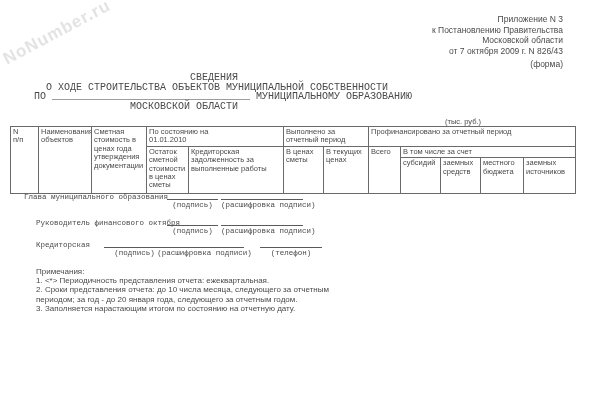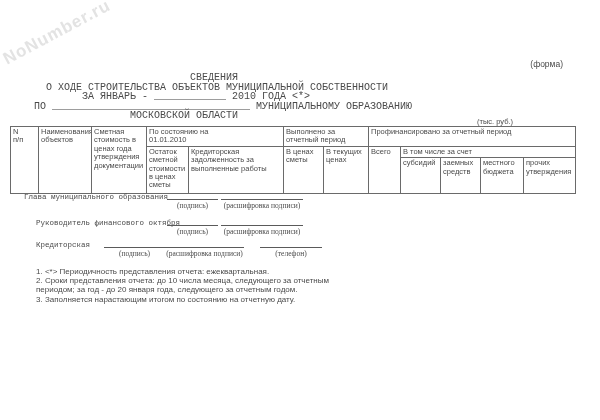--- a/index.html
+++ b/index.html
@@ -14,52 +14,57 @@
     font-family:"Liberation Sans",sans-serif;font-size:17px;font-weight:bold;
     color:#e3e3e3;transform:rotate(-28deg);letter-spacing:1px;white-space:nowrap;
   }
   
   #doc-header{right:37px;top:14px;text-align:right;font-size:8.5px;line-height:10.5px;}
   #form-label{right:37px;top:59px;text-align:right;font-size:8.5px;}
   
   #doc-title{left:10px;top:73px;font-family:"Liberation Mono",monospace;font-size:10px;line-height:9.6px;}
   #doc-title div{white-space:pre;}
   
-  #units{left:445px;top:117px;width:100px;text-align:center;font-size:7.5px;}
+  #units{left:445px;top:117px;width:100px;text-align:left;font-size:7.5px;}
   
   #report-table{
     position:absolute;left:10px;top:126px;width:565px;
     border-collapse:collapse;table-layout:fixed;
   }
   #report-table td{
     border:1px solid #6a6a6a;vertical-align:top;
     font-size:7.5px;line-height:8.4px;padding:1px 2px;color:#4a4a4a;
     overflow:hidden;
   }
   .pre-line{white-space:pre-line;}
   
   .sig-label{font-family:"Liberation Mono",monospace;font-size:7.5px;white-space:nowrap;}
   .sig-line{border-bottom:1px solid #5a5a5a;height:0;}
-  .sig-caption{font-family:Liberation Serif, serif;font-size:7.5px;text-align:center;white-space:nowrap;}
+  .sig-caption{font-family:Liberation Mono, monospace;font-size:7.5px;text-align:center;white-space:nowrap;}
   
   #notes{left:36px;top:267px;width:322px;font-size:8px;line-height:9.2px;}
 </style>
 </head>
 <body>
 
 <div id="page">
 
   <div id="watermark" class="abs">NoNumber.ru</div>
 
+  <div id="doc-header" class="abs">
+    <div>Приложение N 3</div>
+    <div>к Постановлению Правительства</div>
+    <div>Московской области</div>
+    <div>от 7 октября 2009 г. N 826/43</div>
+  </div>
   <div id="form-label" class="abs">(форма)</div>
 
   <div id="doc-title" class="abs">
     <div>                              СВЕДЕНИЯ</div>
     <div>      О ХОДЕ СТРОИТЕЛЬСТВА ОБЪЕКТОВ МУНИЦИПАЛЬНОЙ СОБСТВЕННОСТИ</div>
-    <div>            ЗА ЯНВАРЬ - ____________ 2010 ГОДА &lt;*&gt;</div>
     <div>    ПО _________________________________ МУНИЦИПАЛЬНОМУ ОБРАЗОВАНИЮ</div>
     <div>                    МОСКОВСКОЙ ОБЛАСТИ</div>
   </div>
 
   <div id="units" class="abs">(тыс. руб.)</div>
 
   <table id="report-table">
     <colgroup>
       <col style="width:28px">
         <col style="width:53px">
@@ -90,21 +95,21 @@
       <td rowspan="2">Кредиторская задолженность за выполненные работы</td>
       <td rowspan="2">В ценах сметы</td>
       <td rowspan="2">В текущих ценах</td>
       <td rowspan="2">Всего</td>
       <td colspan="4">В том числе за счет</td>
     </tr>
     <tr style="height:36px">
       <td>субсидий</td>
       <td>заемных средств</td>
       <td>местного бюджета</td>
-      <td>прочих утверждения</td>
+      <td>заемных источников</td>
     </tr>
   </tbody>
     </table>
 
   <div class="abs sig-label" style="left:24px;top:193px">Глава муниципального образования</div>
   <div class="abs sig-line" style="left:167px;top:199px;width:51px"></div>
   <div class="abs sig-line" style="left:221px;top:199px;width:82px"></div>
   <div class="abs sig-caption" style="left:167px;top:201px;width:51px">(подпись)</div>
   <div class="abs sig-caption" style="left:221px;top:201px;width:82px">(расшифровка подписи)</div>
 
@@ -116,18 +121,19 @@
 
   <div class="abs sig-label" style="left:36px;top:241px">Кредиторская</div>
   <div class="abs sig-line" style="left:104px;top:247px;width:61px"></div>
   <div class="abs sig-line" style="left:165px;top:247px;width:79px"></div>
   <div class="abs sig-line" style="left:260px;top:247px;width:62px"></div>
   <div class="abs sig-caption" style="left:104px;top:249px;width:61px">(подпись)</div>
   <div class="abs sig-caption" style="left:155px;top:249px;width:99px">(расшифровка подписи)</div>
   <div class="abs sig-caption" style="left:260px;top:249px;width:62px">(телефон)</div>
 
   <div id="notes" class="abs">
+    <div>Примечания:</div>
     <div>1. &lt;*&gt; Периодичность представления отчета: ежеквартальная.</div>
     <div>2. Сроки представления отчета: до 10 числа месяца, следующего за отчетным периодом; за год - до 20 января года, следующего за отчетным годом.</div>
     <div>3. Заполняется нарастающим итогом по состоянию на отчетную дату.</div>
   </div>
 
 </div>
 
 </body></html>

